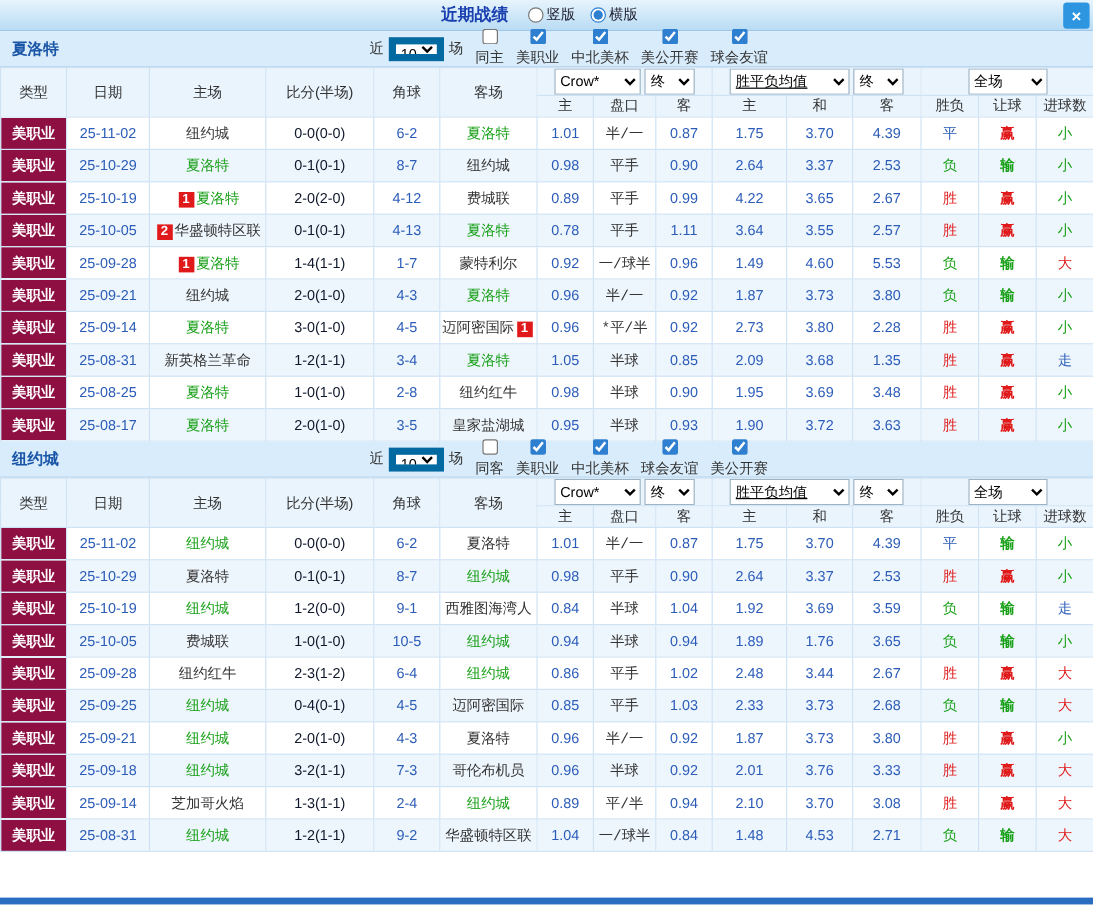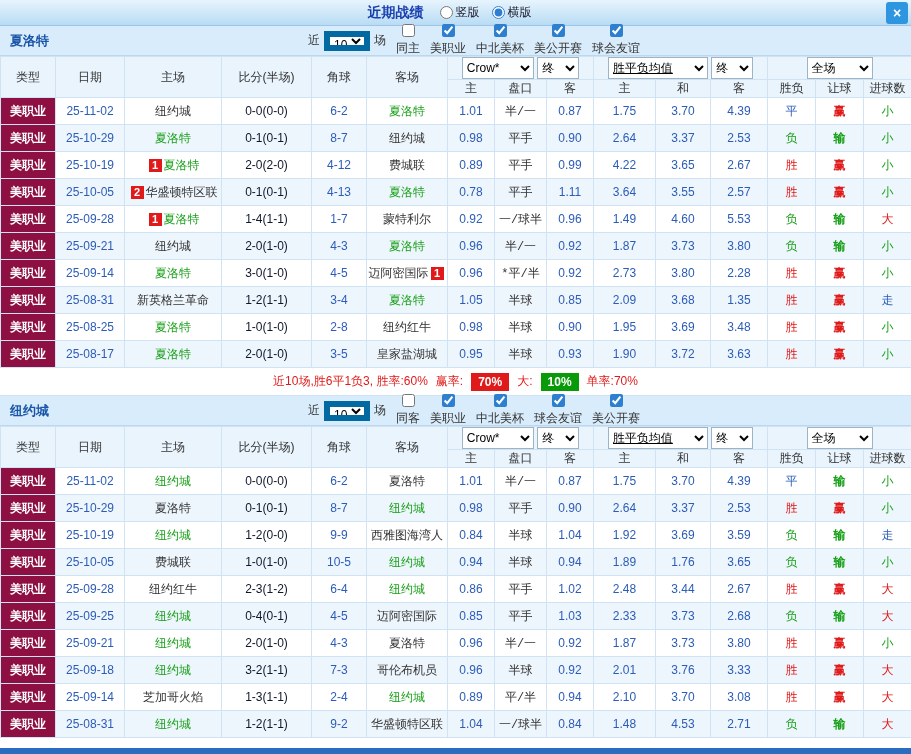--- a/index.html
+++ b/index.html
@@ -322,28 +322,20 @@
           <td class="num-cell">1.90</td>
           <td class="num-cell">3.72</td>
           <td class="num-cell">3.63</td>
           <td class="res-cell t-red">胜</td>
           <td class="res-cell t-red t-bold">赢</td>
           <td class="res-cell t-green">小</td>
         </tr>
       </tbody>
   </table>
 
-  <div class="summary">
-    <span>近10场,胜6平1负3, 胜率:60%</span>
-    <span>赢率:</span>
-    <span class="sum-box redbg">70%</span>
-    <span>大:</span>
-    <span class="sum-box greenbg">10%</span>
-    <span>单率:70%</span>
-  </div>
 
   <div class="section-bar">
     <span class="team-name">纽约城</span>
     <div class="filters">
       <span>近</span>
       <select class="near-select">
         <option>10</option>
       </select>
       <span>场</span>
       <label>
@@ -452,21 +444,21 @@
           <td class="num-cell">2.53</td>
           <td class="res-cell t-red">胜</td>
           <td class="res-cell t-red t-bold">赢</td>
           <td class="res-cell t-green">小</td>
         </tr>
         <tr>
           <td class="type-cell">美职业</td>
           <td class="date-cell">25-10-19</td>
           <td class="team-cell"><span class="t-green">纽约城</span></td>
           <td class="score-cell">1-2(0-0)</td>
-          <td class="corner-cell">9-9</td>
+          <td class="corner-cell">9-1</td>
           <td class="team-cell"><span>西雅图海湾人</span></td>
           <td class="num-cell">0.84</td>
           <td class="hand-cell">半球</td>
           <td class="num-cell">1.04</td>
           <td class="num-cell">1.92</td>
           <td class="num-cell">3.69</td>
           <td class="num-cell">3.59</td>
           <td class="res-cell t-green">负</td>
           <td class="res-cell t-green t-bold">输</td>
           <td class="res-cell t-blue">走</td>

